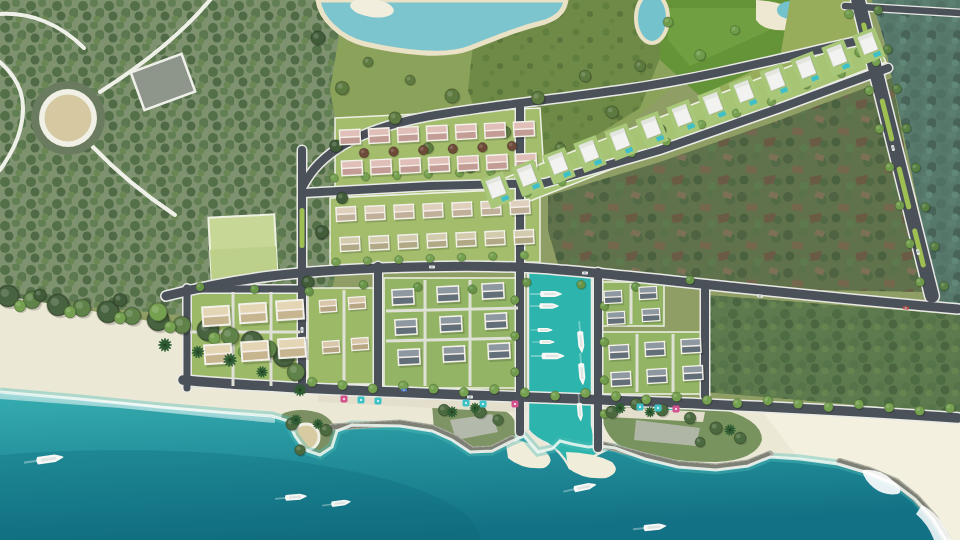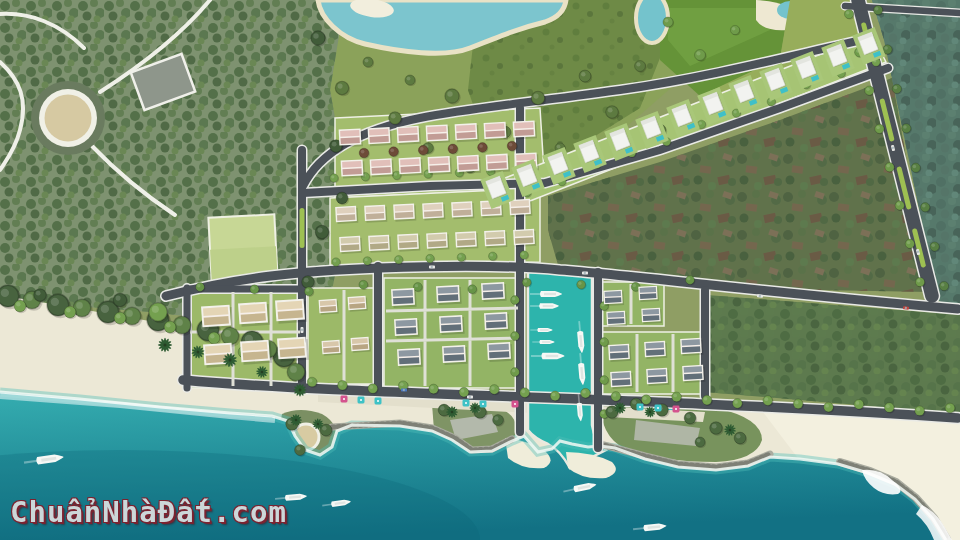--- a/index.html
+++ b/index.html
@@ -563,14 +563,13 @@
         <use href="#car" xlink:href="#car" transform="translate(302,330) rotate(90) scale(1)"></use>
       </g>
   <g id="g-car-red" color="#c0453e">
         <use href="#car" xlink:href="#car" transform="translate(906,308) rotate(8) scale(1)"></use>
       </g>
   <g id="g-car-blue" color="#4a78c2">
         <use href="#car" xlink:href="#car" transform="translate(404,390) rotate(2) scale(1)"></use>
       </g>
 </svg>
 
-<div id="watermark">ChuẩnNhàĐất.com</div>
 </div>
 
 </body></html>

